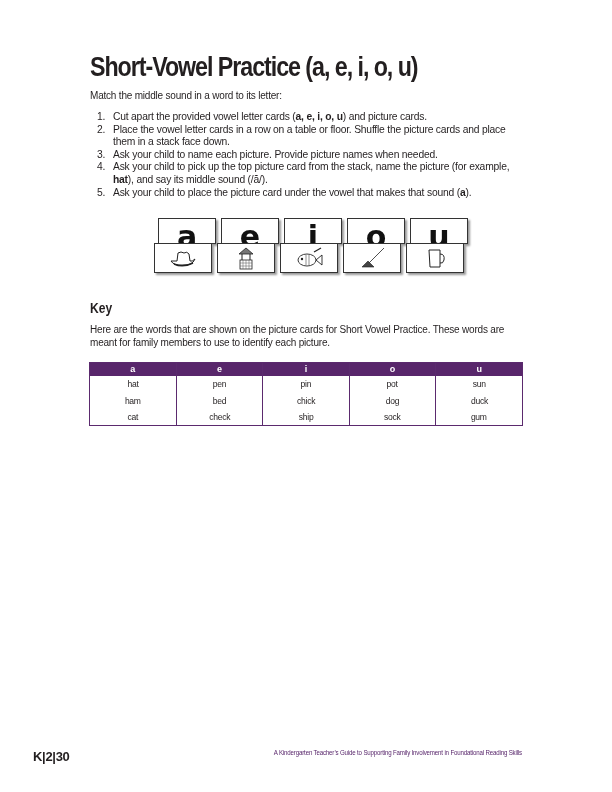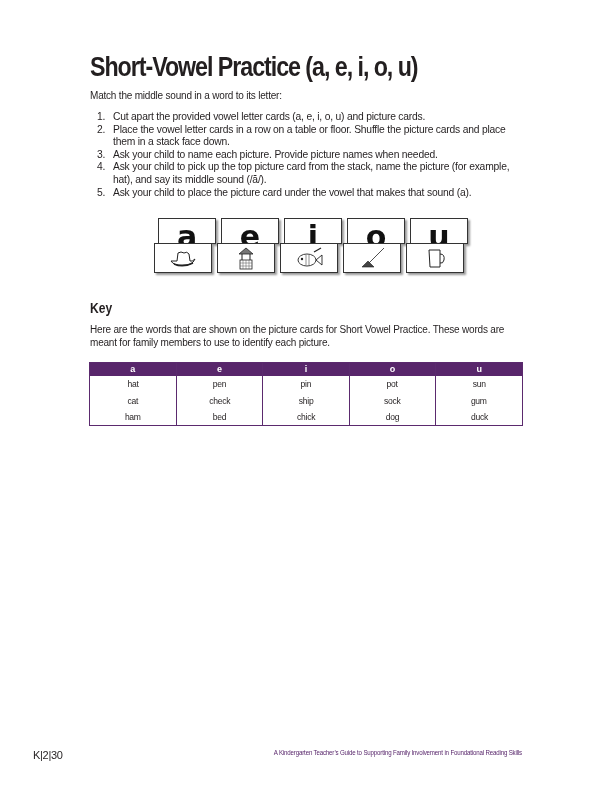--- a/index.html
+++ b/index.html
@@ -6,38 +6,38 @@
   html, body { width:612px; height:792px; background:#ffffff; }
   body { position:relative; font-family:"Liberation Sans", sans-serif; color:#231f20; overflow:hidden; }
 
   .title { position:absolute; left:90px; top:52px; font-size:27px; font-weight:bold; letter-spacing:-1.2px; transform:scaleX(0.86); transform-origin:left top; white-space:nowrap; color:#231f20; }
   .intro { position:absolute; left:90px; top:90px; font-size:10px; letter-spacing:-0.2px; white-space:nowrap; }
 
   .steps { position:absolute; left:97px; top:111px; width:430px; font-size:10.3px; line-height:12.6px; letter-spacing:-0.2px; }
   .step { display:flex; }
   .step .num { width:16px; flex:none; }
   .step .txt { flex:1; }
-  .step b { font-weight:normal; }
+  .step b { font-weight:bold; }
 
   .cards { position:absolute; left:152px; top:218px; width:320px; height:60px; }
   .letter-card { position:absolute; top:0; width:58px; height:26px; background:#fff; border:1px solid #333; box-shadow:2px 2px 2px #999; overflow:hidden; }
   .letter-card span { position:absolute; left:0; right:0; bottom:-9px; text-align:center; font-size:30px; font-weight:bold; font-family:"DejaVu Sans", sans-serif; line-height:30px; color:#111; }
   .pic-card { position:absolute; top:25px; width:58px; height:30px; background:#fff; border:1px solid #333; box-shadow:2px 2px 2px #999; display:flex; align-items:center; justify-content:center; }
   .pic-card svg { width:30px; height:24px; }
 
   .key-h { position:absolute; left:90px; top:300px; font-size:14px; font-weight:bold; transform:scaleX(0.86); transform-origin:left top; }
   .key-p { position:absolute; left:90px; top:323px; width:440px; font-size:10px; line-height:13px; letter-spacing:-0.2px; }
 
   table.key { position:absolute; left:89px; top:362px; width:434px; border-collapse:collapse; font-size:9.5px; border:1px solid #5b2a6e; }
   table.key th { background:#58266b; color:#fff; font-weight:bold; height:13px; font-size:9px; }
   table.key th, table.key td { width:20%; text-align:center; border-left:1px solid #5b2a6e; }
   table.key td { height:16.6px; letter-spacing:-0.3px; transform-origin:center; }
   table.key td span { display:inline-block; transform:scaleX(0.9); }
 
-  .footer-left { position:absolute; left:33px; top:749px; font-size:11px; font-weight:normal; letter-spacing:-0.3px; }
+  .footer-left { position:absolute; left:33px; top:749px; font-size:13px; font-weight:bold; letter-spacing:-0.3px; }
   .footer-right { position:absolute; right:90px; top:749px; font-size:7px; color:#58266b; letter-spacing:-0.2px; transform:scaleX(0.88); transform-origin:right top; white-space:nowrap; }
 </style>
 </head>
 <body>
 
 <div class="title">Short-Vowel Practice (a, e, i, o, u)</div>
 <div class="intro">Match the middle sound in a word to its letter:</div>
 
 <div class="steps">
   <div class="step">
@@ -132,30 +132,30 @@
   </thead>
   <tbody>
     <tr>
       <td><span>hat</span></td>
       <td><span>pen</span></td>
       <td><span>pin</span></td>
       <td><span>pot</span></td>
       <td><span>sun</span></td>
     </tr>
     <tr>
+      <td><span>ham</span></td>
+      <td><span>bed</span></td>
+      <td><span>chick</span></td>
+      <td><span>dog</span></td>
+      <td><span>duck</span></td>
+    </tr>
+    <tr>
       <td><span>cat</span></td>
       <td><span>check</span></td>
       <td><span>ship</span></td>
       <td><span>sock</span></td>
       <td><span>gum</span></td>
-    </tr>
-    <tr>
-      <td><span>ham</span></td>
-      <td><span>bed</span></td>
-      <td><span>chick</span></td>
-      <td><span>dog</span></td>
-      <td><span>duck</span></td>
     </tr>
   </tbody>
 </table>
 
 <div class="footer-left">K|2|30</div>
 <div class="footer-right">A Kindergarten Teacher’s Guide to Supporting Family Involvement in Foundational Reading Skills</div>
 
 </body></html>

